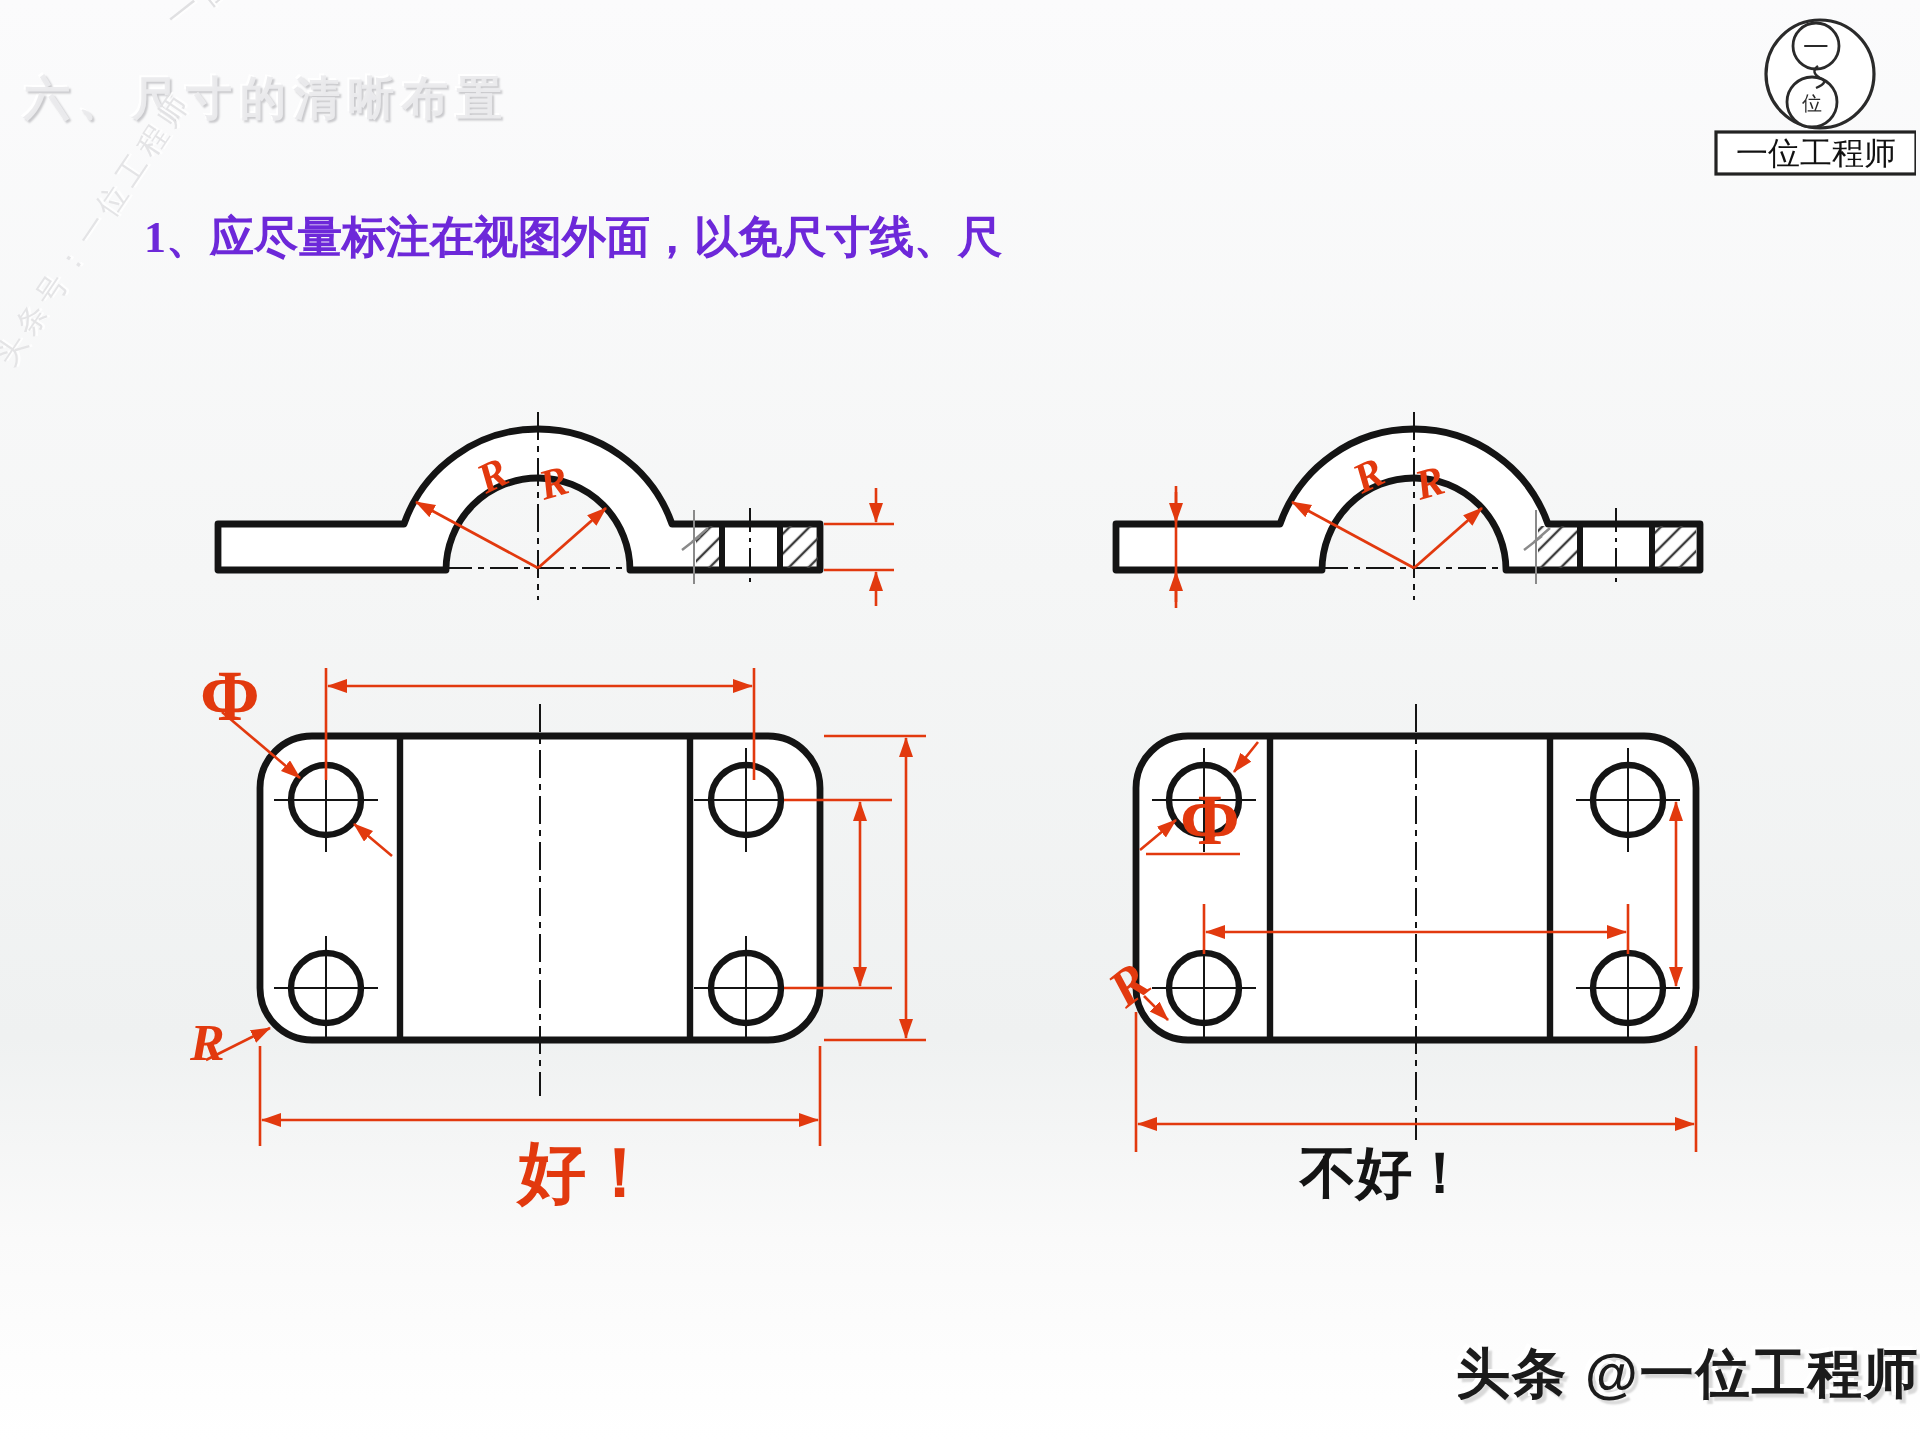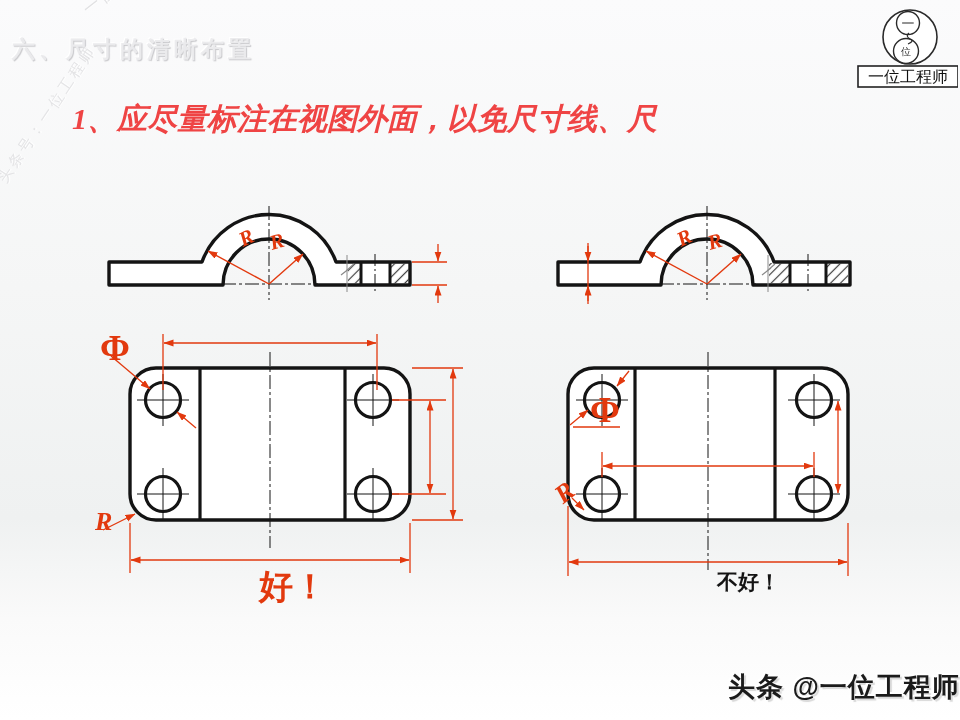--- a/index.html
+++ b/index.html
@@ -22,34 +22,33 @@
     text-shadow:1px 1px 0 #fff;white-space:nowrap;
   }
   .wm-side{
     left:-6px;top:176px;font-size:15px;color:#e2e2e4;opacity:.9;
     transform:rotate(-56deg);transform-origin:left top;letter-spacing:3px;
     text-shadow:1px 1px 0 #fff;white-space:nowrap;
   }
   .heading{
     left:72px;top:100px;width:700px;
     font-family:"Liberation Serif","DejaVu Serif",serif;
-    font-size:30px;line-height:38px;font-weight:600;color:#ef4444;
+    font-size:22px;line-height:38px;font-weight:600;color:#6d28d9;
     white-space:nowrap;
-    font-style:italic;
   }
   .heading .l2{padding-left:56px;}
   .verdict-good{
     left:238px;top:564px;width:110px;text-align:center;
     font-family:"Liberation Serif","DejaVu Serif",serif;
     font-size:34px;font-weight:bold;color:#e2390e;white-space:nowrap;
   }
   .verdict-bad{
-    left:650px;top:568px;width:130px;text-align:right;
+    left:650px;top:568px;width:130px;text-align:left;
     font-family:"Liberation Serif","DejaVu Serif",serif;
-    font-size:21px;font-weight:600;color:#141414;white-space:nowrap;
+    font-size:28px;font-weight:600;color:#141414;white-space:nowrap;
   }
   .footer{
     left:728px;top:669px;width:220px;
     font-size:27px;font-weight:bold;color:#1b1b1b;letter-spacing:1px;
     text-shadow:-2px -2px 0 #ffffff,2px 2px 1px rgba(0,0,0,.15);
     white-space:nowrap;
   }
   svg text{font-family:"Liberation Serif","DejaVu Serif",serif;}
   .rlab{fill:#e2390e;font-size:21px;font-style:italic;font-weight:bold;}
   .philab{fill:#e2390e;font-size:36px;font-weight:bold;}

